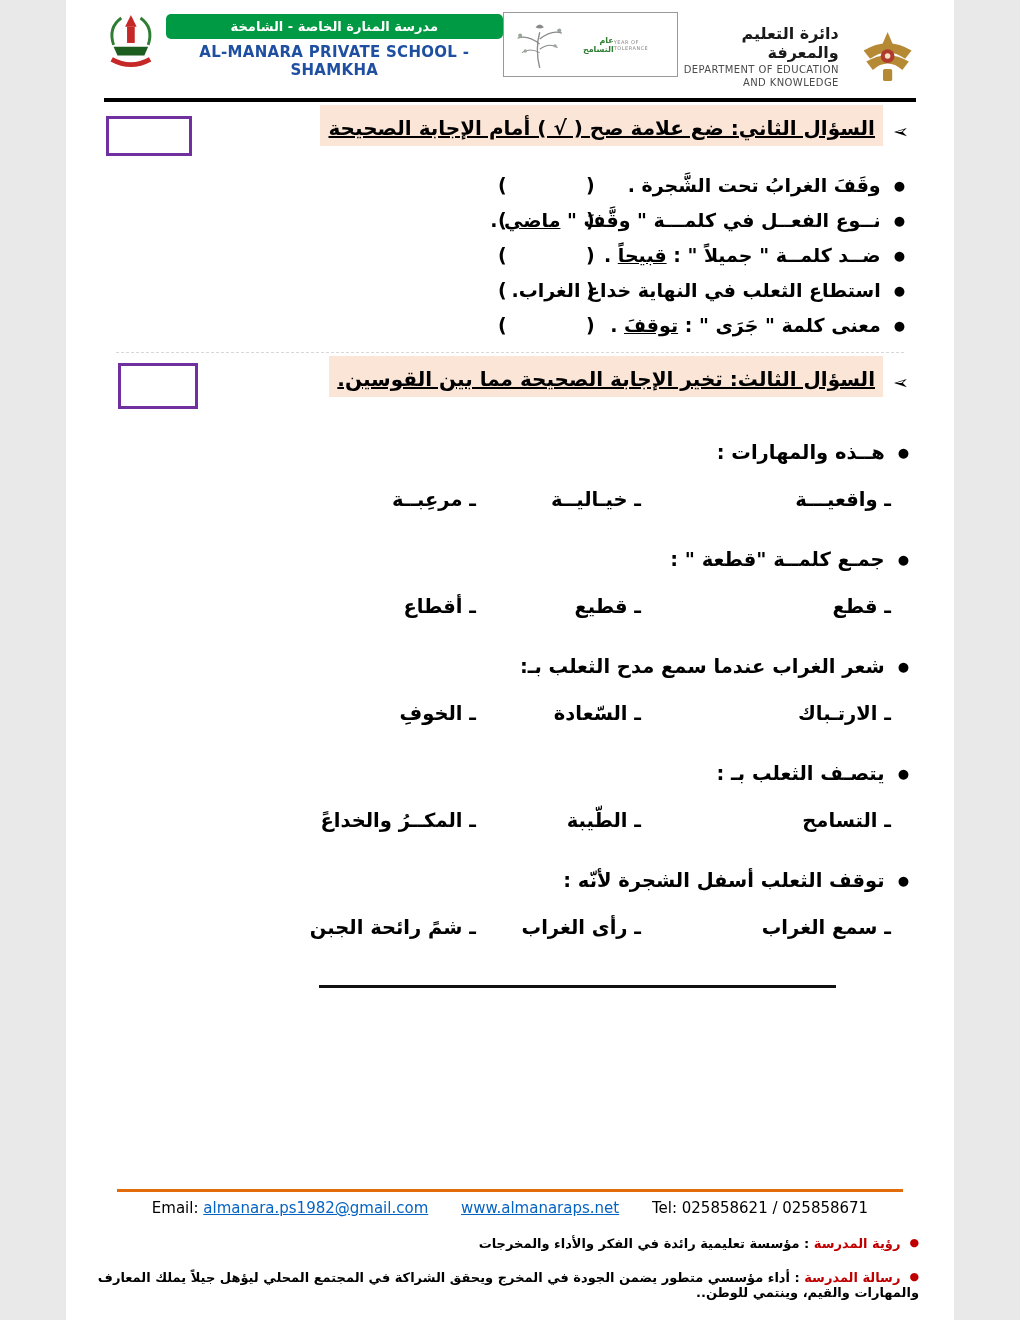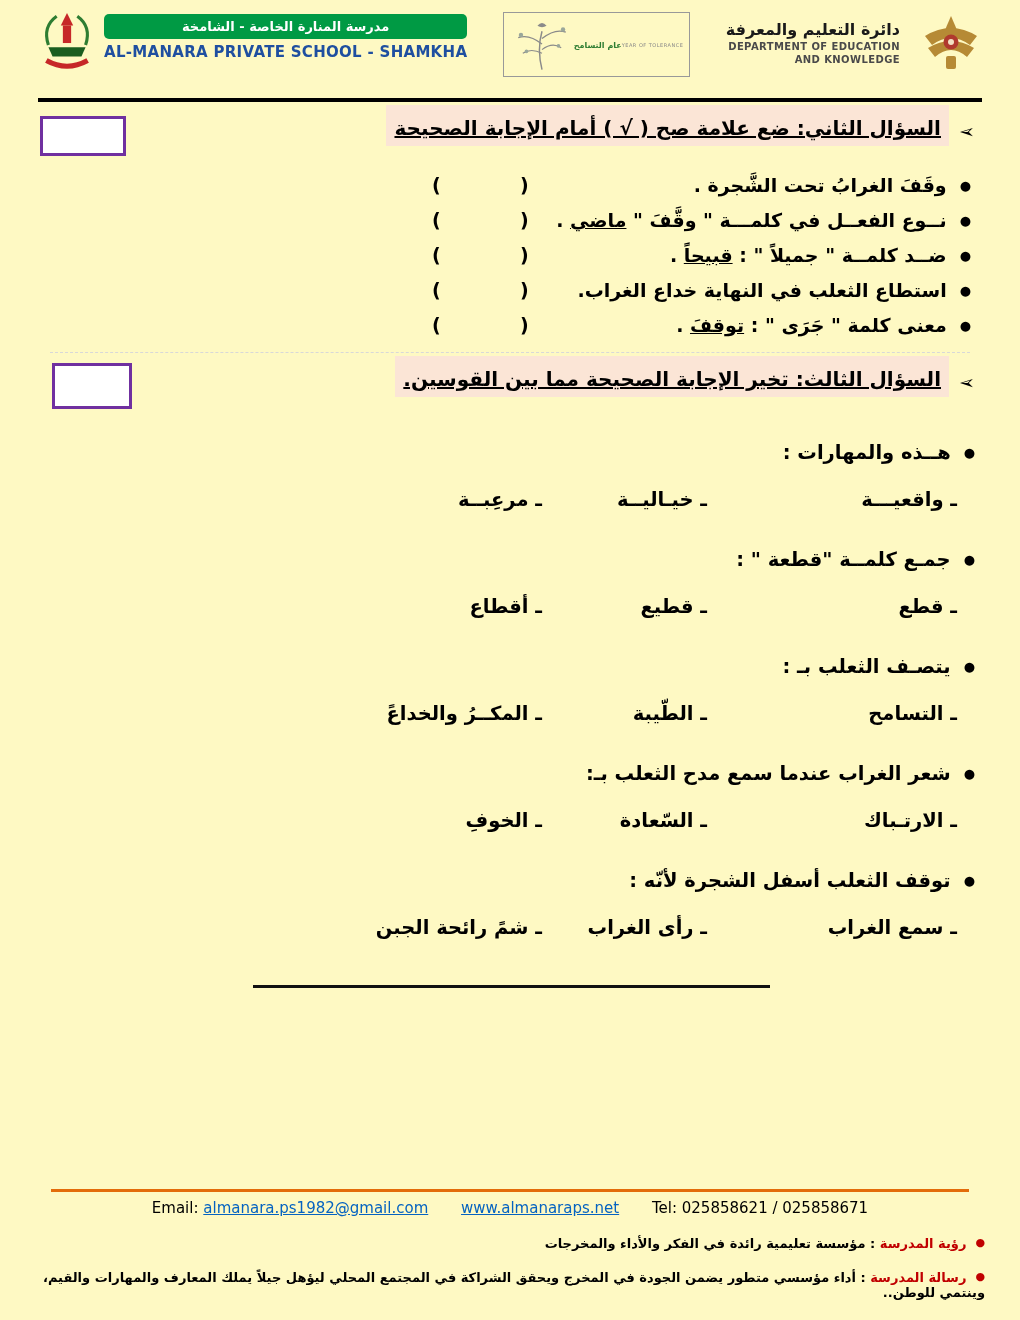--- a/index.html
+++ b/index.html
@@ -1,32 +1,32 @@
 <!DOCTYPE html>
 <html lang="ar"><head>
 <meta charset="utf-8">
 <style>
   * { margin:0; padding:0; box-sizing:border-box; }
   html,body { background:#e9e9e9; }
   body { font-family:"DejaVu Sans", sans-serif; }
-  .page { position:relative; width:1020px; height:1320px; margin:0 auto; background:#fef9c3; overflow:hidden; }
+  .page { position:relative; width:888px; height:1320px; margin:0 auto; background:#ffffff; overflow:hidden; }
 
   
   .header { display:flex; justify-content:space-between; align-items:flex-start; padding:10px 38px 0 38px; height:98px; }
   .school-logo { display:flex; gap:8px; align-items:flex-start; }
   .school-text { display:flex; flex-direction:column; gap:4px; margin-top:4px; }
   .school-ar { background:#009a44; color:#fff; font-size:13px; font-weight:bold; padding:5px 14px; border-radius:5px; direction:rtl; text-align:center; }
   .school-en { color:#1f4fa0; font-size:15px; font-weight:bold; letter-spacing:.3px; text-align:center; }
   .tolerance { display:flex; flex-direction:row; align-items:center; border:1px solid #999; padding:3px 6px 2px; margin-top:2px; }
   .tol-ar { font-size:8px; color:#2e7d32; font-weight:bold; direction:rtl; }
   .tol-en { font-size:5px; color:#888; letter-spacing:.5px; }
-  .dept { display:flex; gap:20px; align-items:center; margin-top:2px; }
+  .dept { display:flex; gap:20px; align-items:center; margin-top:14px; }
   .dept-text { text-align:right; }
   .dept-ar { font-size:16px; font-weight:bold; color:#1a1a1a; direction:rtl; margin-bottom:2px; }
-  .dept-en { font-size:10px; color:#4a4a4a; font-weight:bold; letter-spacing:.4px; text-align:right; line-height:1.25; }
+  .dept-en { font-size:10px; color:#4a4a4a; font-weight:normal; letter-spacing:.4px; text-align:right; line-height:1.25; }
   .header-rule { margin:0 38px; border-top:4px solid #000; }
 
   
   section { position:relative; direction:rtl; padding:0 45px 0 40px; }
   .q2 { margin-top:14px; }
   .q3 { margin-top:12px; }
   .q-title-row { position:relative; text-align:right; min-height:44px; }
   .arrow { display:inline-block; transform:scaleX(-1); font-size:19px; font-weight:bold; vertical-align:middle; margin-left:5px; }
   .q-title { background:#fbe5d6; font-weight:bold; font-size:20px; text-decoration:underline; padding:11px 8px 6px; color:#000; }
   .mark-box { position:absolute; border:3px solid #7030a0; background:#fff; }
@@ -176,37 +176,37 @@
         </div>
         <div class="choices">
           <span class="choice">ـ قطع</span>
           <span class="choice">ـ قطيع</span>
           <span class="choice">ـ أقطاع</span>
         </div>
       </div>
 
       <div class="q3-item">
         <div class="q3-q">
+          <span class="bullet">●</span><span>شعر الغراب عندما سمع مدح الثعلب بـ:</span>
+        </div>
+        <div class="choices">
+          <span class="choice">ـ الارتـباك</span>
+          <span class="choice">ـ السّعادة</span>
+          <span class="choice">ـ الخوفِ</span>
+        </div>
+      </div>
+
+      <div class="q3-item">
+        <div class="q3-q">
           <span class="bullet">●</span><span>يتصـف الثعلب بـ :</span>
         </div>
         <div class="choices">
           <span class="choice">ـ التسامح</span>
           <span class="choice">ـ الطّيبة</span>
           <span class="choice">ـ المكــرُ والخداعً</span>
-        </div>
-      </div>
-
-      <div class="q3-item">
-        <div class="q3-q">
-          <span class="bullet">●</span><span>شعر الغراب عندما سمع مدح الثعلب بـ:</span>
-        </div>
-        <div class="choices">
-          <span class="choice">ـ الارتـباك</span>
-          <span class="choice">ـ السّعادة</span>
-          <span class="choice">ـ الخوفِ</span>
         </div>
       </div>
 
       <div class="q3-item">
         <div class="q3-q">
           <span class="bullet">●</span><span>توقف الثعلب أسفل الشجرة لأنّه :</span>
         </div>
         <div class="choices">
           <span class="choice">ـ سمع الغراب</span>
           <span class="choice">ـ رأى الغراب</span>

